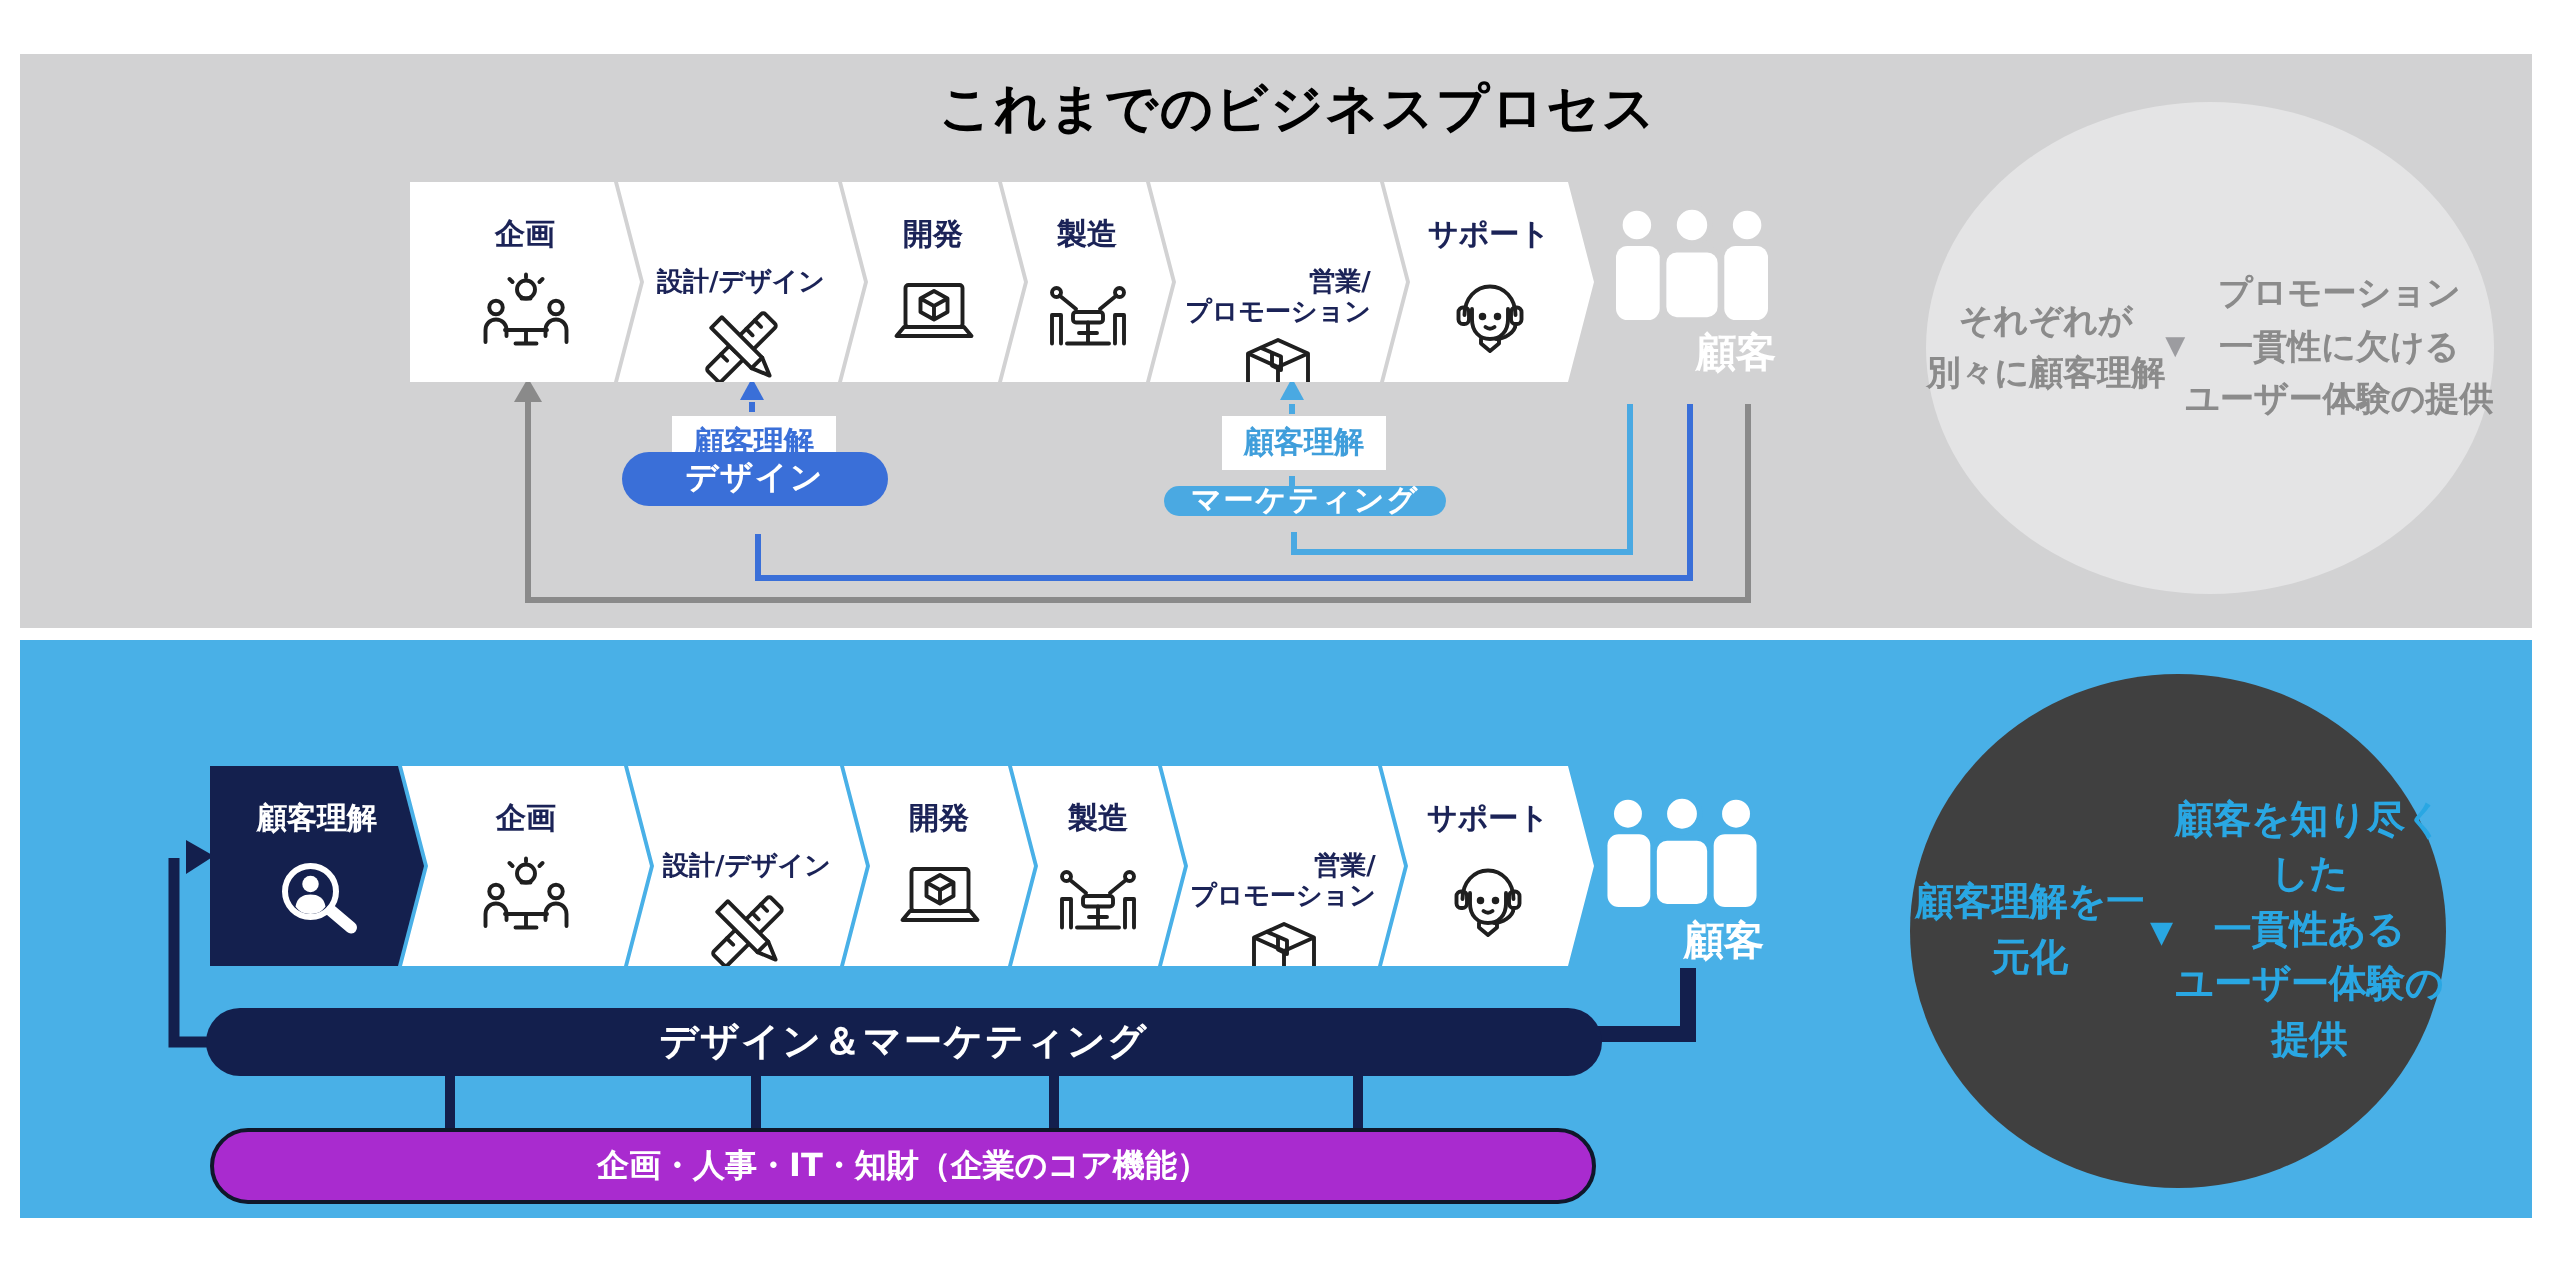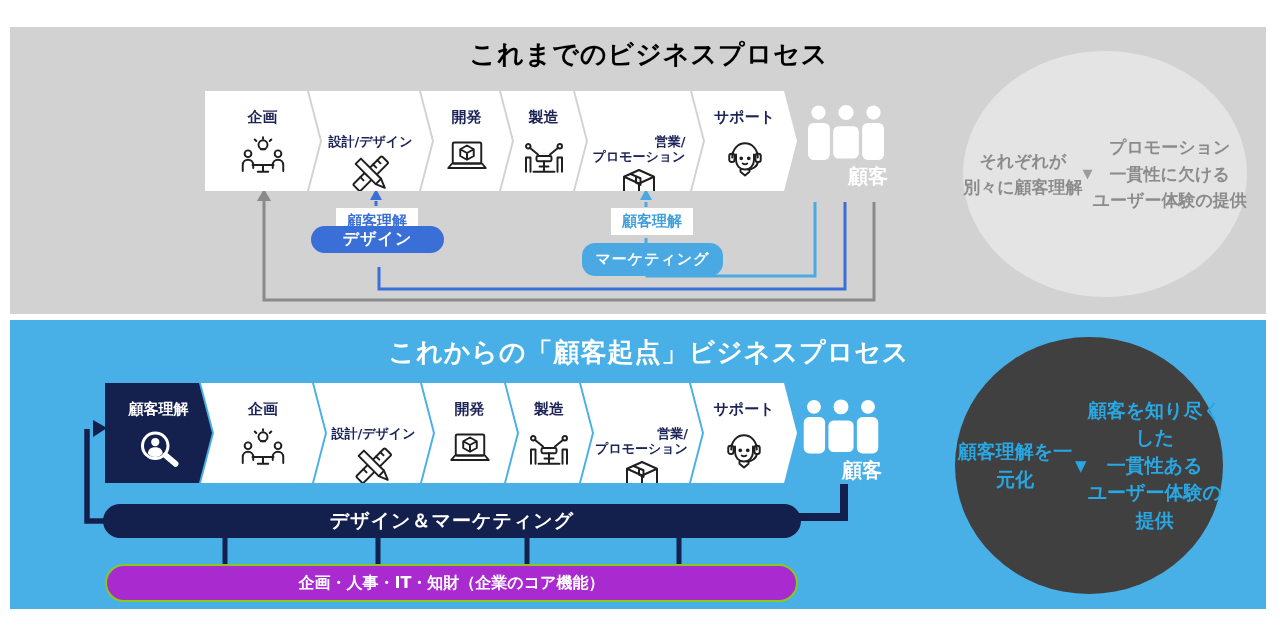--- a/index.html
+++ b/index.html
@@ -41,34 +41,34 @@
   #bottom-customer .customers-svg{--gap:#49b0e7;}
   .customer-label{color:#ffffff;font-weight:bold;font-size:20px;margin-top:3px;}
 
   .tag{position:absolute;width:82px;height:27px;background:#ffffff;z-index:4;
     font-weight:bold;font-size:15px;display:flex;align-items:center;justify-content:center;}
   #understanding-tag-1{left:336px;top:208px;color:#3a6fd8;}
   #understanding-tag-2{left:611px;top:208px;color:#3f9edb;}
   .pill{position:absolute;z-index:4;color:#ffffff;font-weight:bold;
     display:flex;align-items:center;justify-content:center;letter-spacing:1px;}
   #design-pill{left:311px;top:226px;width:133px;height:27px;border-radius:14px;background:#3a6fd8;font-size:16px;}
-  #marketing-pill{left:582px;top:243px;width:141px;height:33px;border-radius:13px;background:#4aa9e2;font-size:15px;}
+  #marketing-pill{left:582px;top:243px;width:141px;height:15px;border-radius:13px;background:#4aa9e2;font-size:15px;}
 
   .round-circle{position:absolute;z-index:3;border-radius:50%;display:flex;flex-direction:row;
     align-items:center;justify-content:center;text-align:center;font-weight:bold;}
   #top-circle{left:963px;top:51px;width:284px;height:246px;background:#e4e4e5;color:#8b8b8b;font-size:17px;line-height:1.55;}
   #top-circle .circle-arrow{color:#9c9ca0;font-size:13px;margin:5px 0 4px 0;}
   #bottom-circle{left:955px;top:337px;width:268px;height:257px;background:#404040;color:#29a7e3;font-size:19px;line-height:1.45;}
   #bottom-circle .circle-arrow{color:#29a7e3;font-size:15px;margin:8px 0 6px 0;}
   .circle-text{white-space:pre-line;}
 
   .hbar{position:absolute;z-index:3;color:#ffffff;font-weight:bold;display:flex;align-items:center;justify-content:center;}
   #dm-bar{left:103px;top:504px;width:698px;height:34px;border-radius:17px;background:#131f4d;font-size:19px;letter-spacing:1px;}
   #core-bar{left:105px;top:564px;width:693px;height:38px;border-radius:19px;background:#a92bcf;
-    border:2px solid #84cc16;box-sizing:border-box;font-size:16px;}
+    border:2px solid #0f172a;box-sizing:border-box;font-size:16px;}
 </style>
 </head>
 <body>
 
 <svg width="0" height="0" style="position:absolute" aria-hidden="true">
   <defs>
     <symbol id="sym-planning" viewBox="0 0 64 64">
       <g fill="none" stroke="currentColor" stroke-width="2.6" stroke-linecap="round" stroke-linejoin="round">
         <circle cx="32" cy="13" r="6"></circle>
         <path d="M32 3v2 M21 6l2 2 M43 6l-2 2 M29 19h6"></path>
@@ -173,21 +173,20 @@
     <path d="M844 484 V517 H798" fill="none" stroke="#131f4d" stroke-width="8"></path>
     <g stroke="#131f4d" stroke-width="5" stroke-linecap="round">
       <path d="M225 537 V570"></path>
       <path d="M378 537 V570"></path>
       <path d="M527 537 V570"></path>
       <path d="M679 537 V570"></path>
     </g>
   </svg>
 
   <div class="big-title" id="top-title">これまでのビジネスプロセス</div>
-  <div class="big-title" id="bottom-title">これからの「顧客起点」ビジネスプロセス</div>
 
   <div class="chev-row" id="top-row">
     <div class="chev" style="width:115px">
       <div class="chev-label">企画</div>
       <svg class="step-icon">
           <use href="#sym-planning"></use>
         </svg>
     </div>
     <div class="chev" style="width:123px">
       <div class="chev-label small">設計/デザイン</div>

